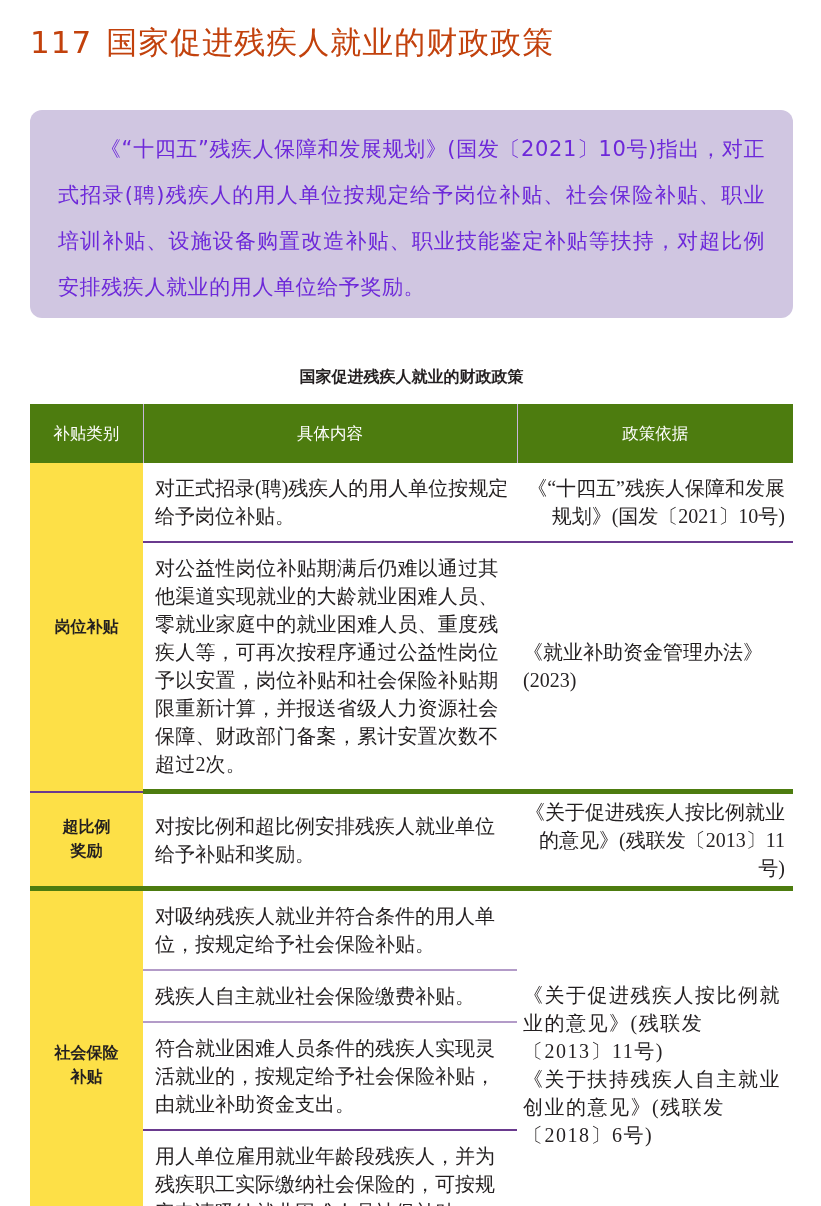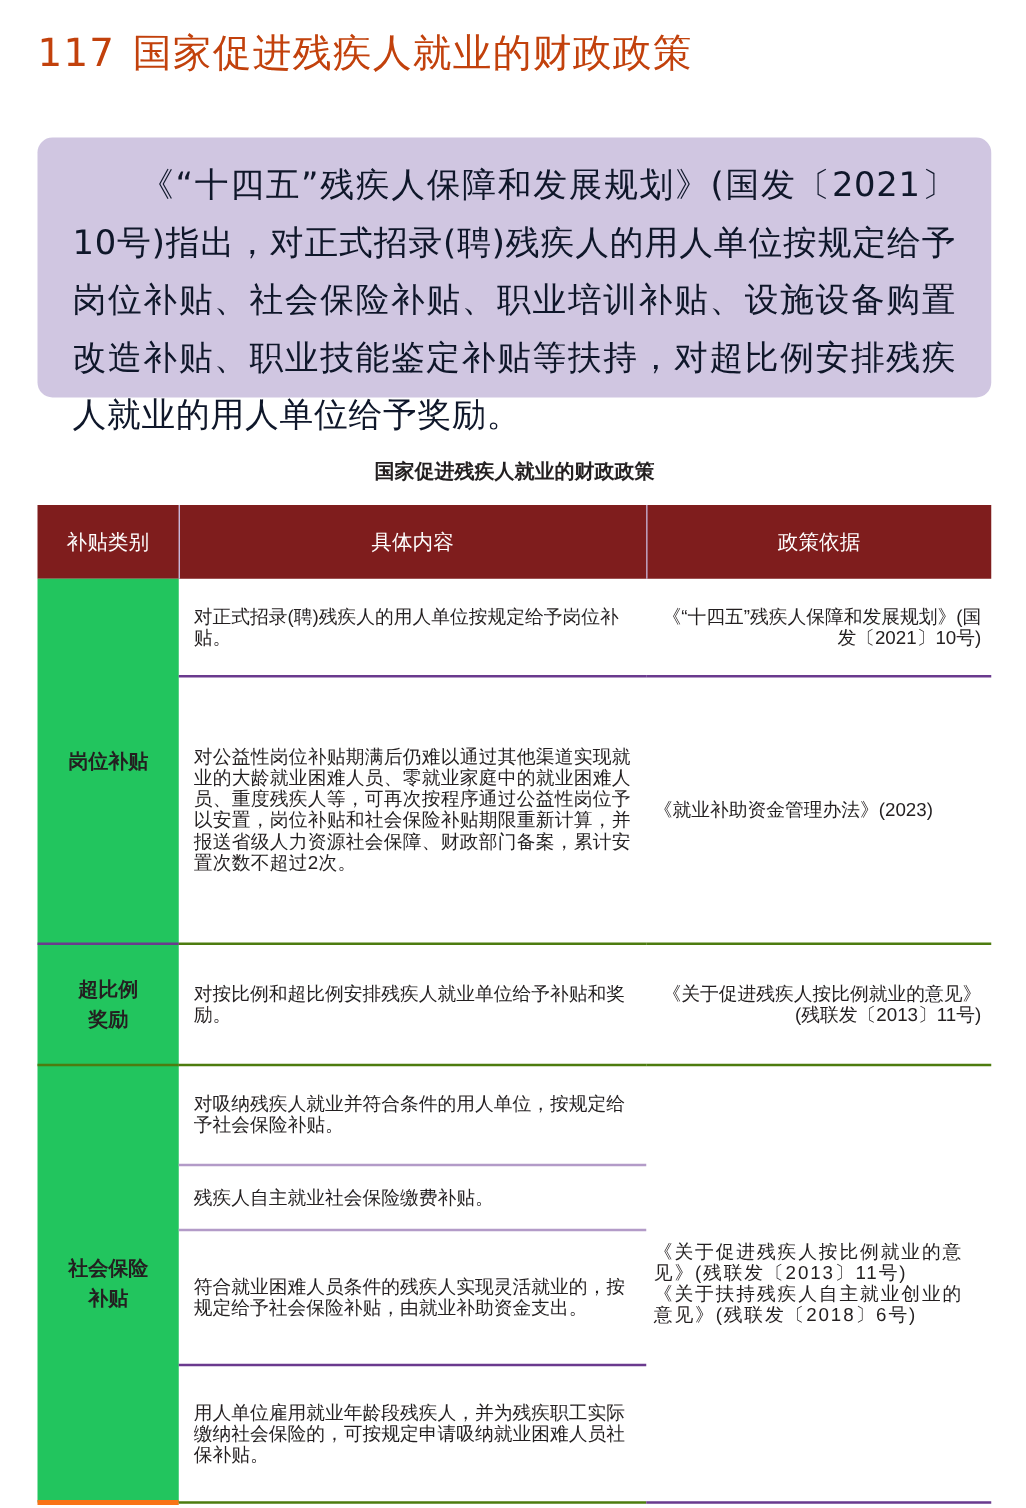--- a/index.html
+++ b/index.html
@@ -4,39 +4,39 @@
 <style>
   html, body { margin: 0; padding: 0; background: #ffffff; }
   body { width: 821px; height: 1206px; position: relative; overflow: hidden;
          font-family: "DejaVu Sans", "Liberation Sans", sans-serif; color: #231f20; }
   .page-title { position: absolute; left: 30px; top: 22px; font-size: 31px; color: #c2410c;
                 letter-spacing: 1px; white-space: nowrap; font-family: "DejaVu Sans", sans-serif; }
   .page-title .num { margin-right: 14px; }
   .callout { position: absolute; left: 30px; top: 110px; width: 763px; height: 208px;
              background: #d0c6e1; border-radius: 12px; box-sizing: border-box;
              padding: 16px 28px 0 28px; }
-  .callout p { margin: 0; font-size: 27px; line-height: 46px; text-indent: 2em;
-               letter-spacing: 0.6px; color: #0f172a; text-align: justify; }
+  .callout p { margin: 0; font-size: 21px; line-height: 46px; text-indent: 2em;
+               letter-spacing: 0.6px; color: #6d28d9; text-align: justify; }
   .table-caption { position: absolute; left: 30px; width: 763px; top: 367px; text-align: center;
                    font-size: 16px; font-weight: bold; color: #231f20; }
   table.policy { position: absolute; left: 30px; top: 404px; width: 763px;
                  border-collapse: collapse; table-layout: fixed; }
   table.policy col.c1 { width: 113px; }
   table.policy col.c2 { width: 374px; }
   table.policy col.c3 { width: 276px; }
-  table.policy th { background: #7f1d1d; color: #ffffff; font-weight: normal; font-size: 16.5px;
+  table.policy th { background: #4d7c0f; color: #ffffff; font-weight: normal; font-size: 16.5px;
                     height: 59px; padding: 0; text-align: center; border-left: 1px solid #c7b6db; margin-top: 24px; }
   table.policy th:first-child { border-left: none; }
-  table.policy td { vertical-align: middle; font-family: Liberation Sans, sans-serif;
-                    font-size: 15px; line-height: 17px; color: #231f20; padding: 0; }
-  td.cat { background: #22c55e; text-align: center; font-family: "DejaVu Sans", sans-serif !important;
+  table.policy td { vertical-align: middle; font-family: Liberation Serif, serif;
+                    font-size: 20px; line-height: 28px; color: #231f20; padding: 0; }
+  td.cat { background: #fde047; text-align: center; font-family: "DejaVu Sans", sans-serif !important;
            font-weight: bold; font-size: 16px !important; line-height: 24px !important; color: #231f20; }
   td.content { padding: 11px 8px 11px 12px !important; }
   td.basis { padding: 0 8px 0 6px !important; }
-  tr.sep-dark td { border-bottom: 2px solid #4d7c0f; }
+  tr.sep-dark td { border-bottom: 5px solid #4d7c0f; }
   tr.sep-light td.content { border-bottom: 2px solid #b39bc8; }
   tr.sep-dark-inner td.content, tr.sep-dark-inner td.basis-inner { border-bottom: 2px solid #6a3a8e; }
 </style>
 </head>
 <body>
 
 <div class="page-title">
   <span class="num">117</span><span>国家促进残疾人就业的财政政策</span>
 </div>
 

